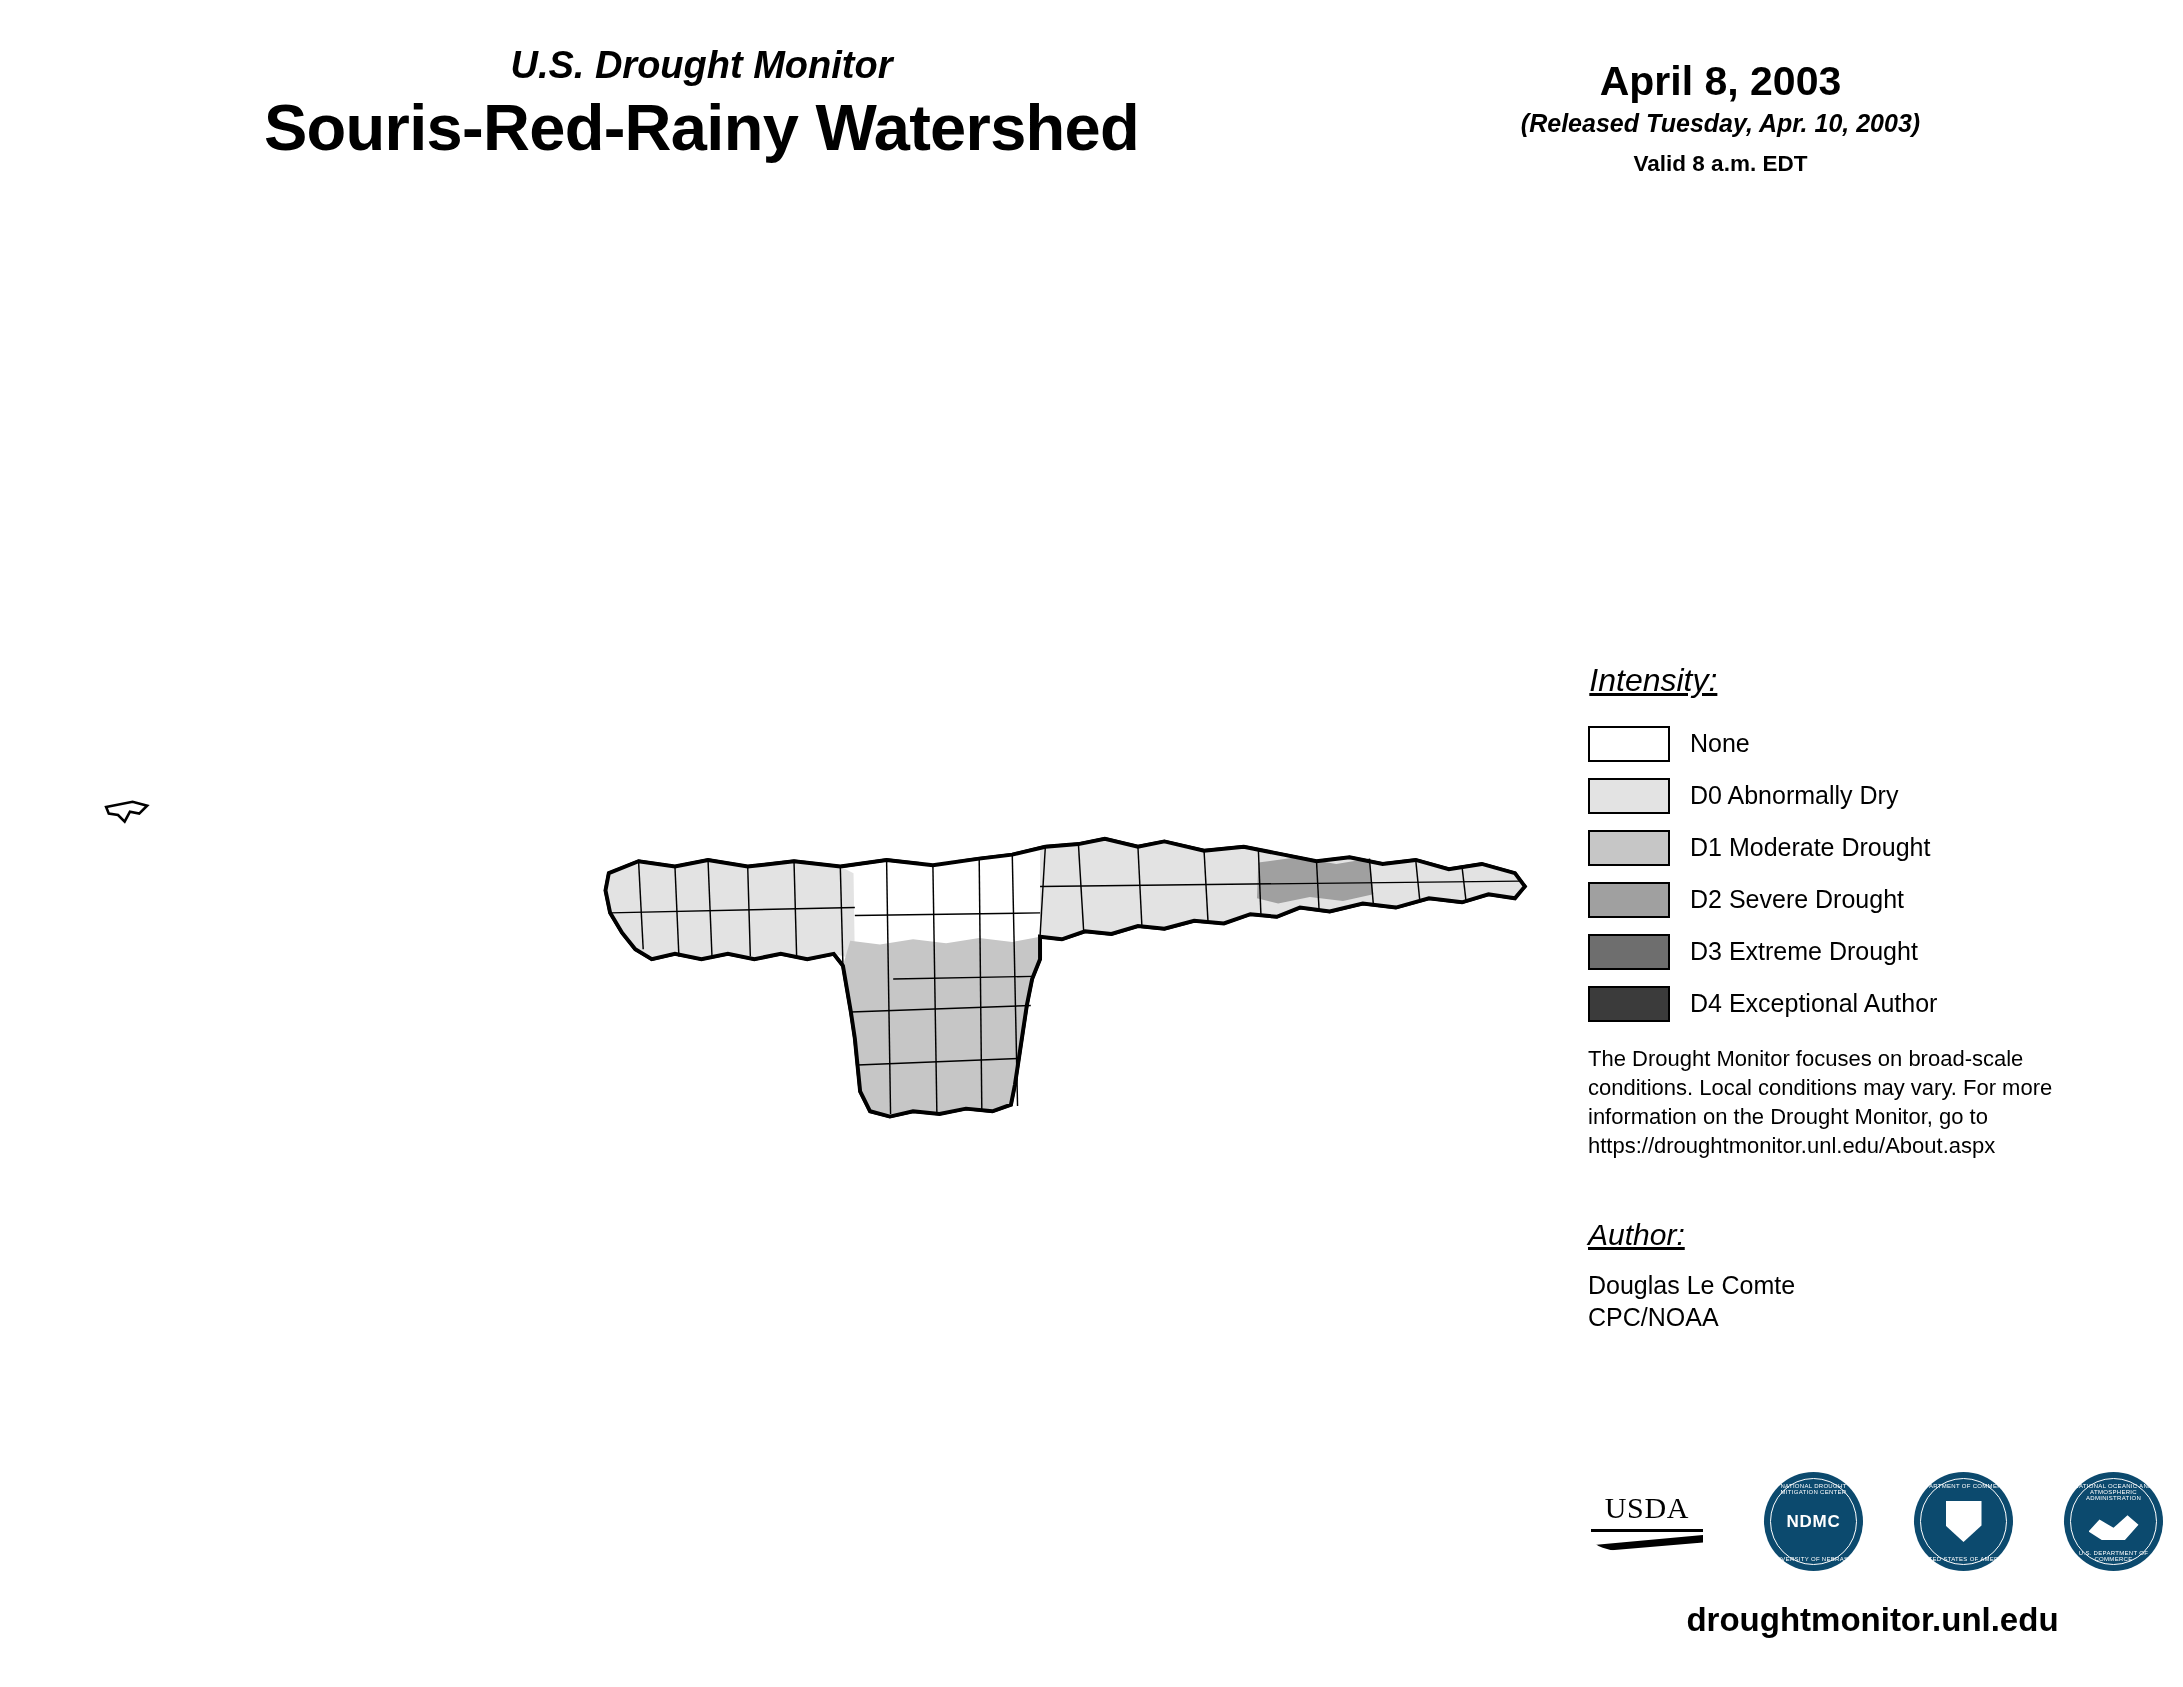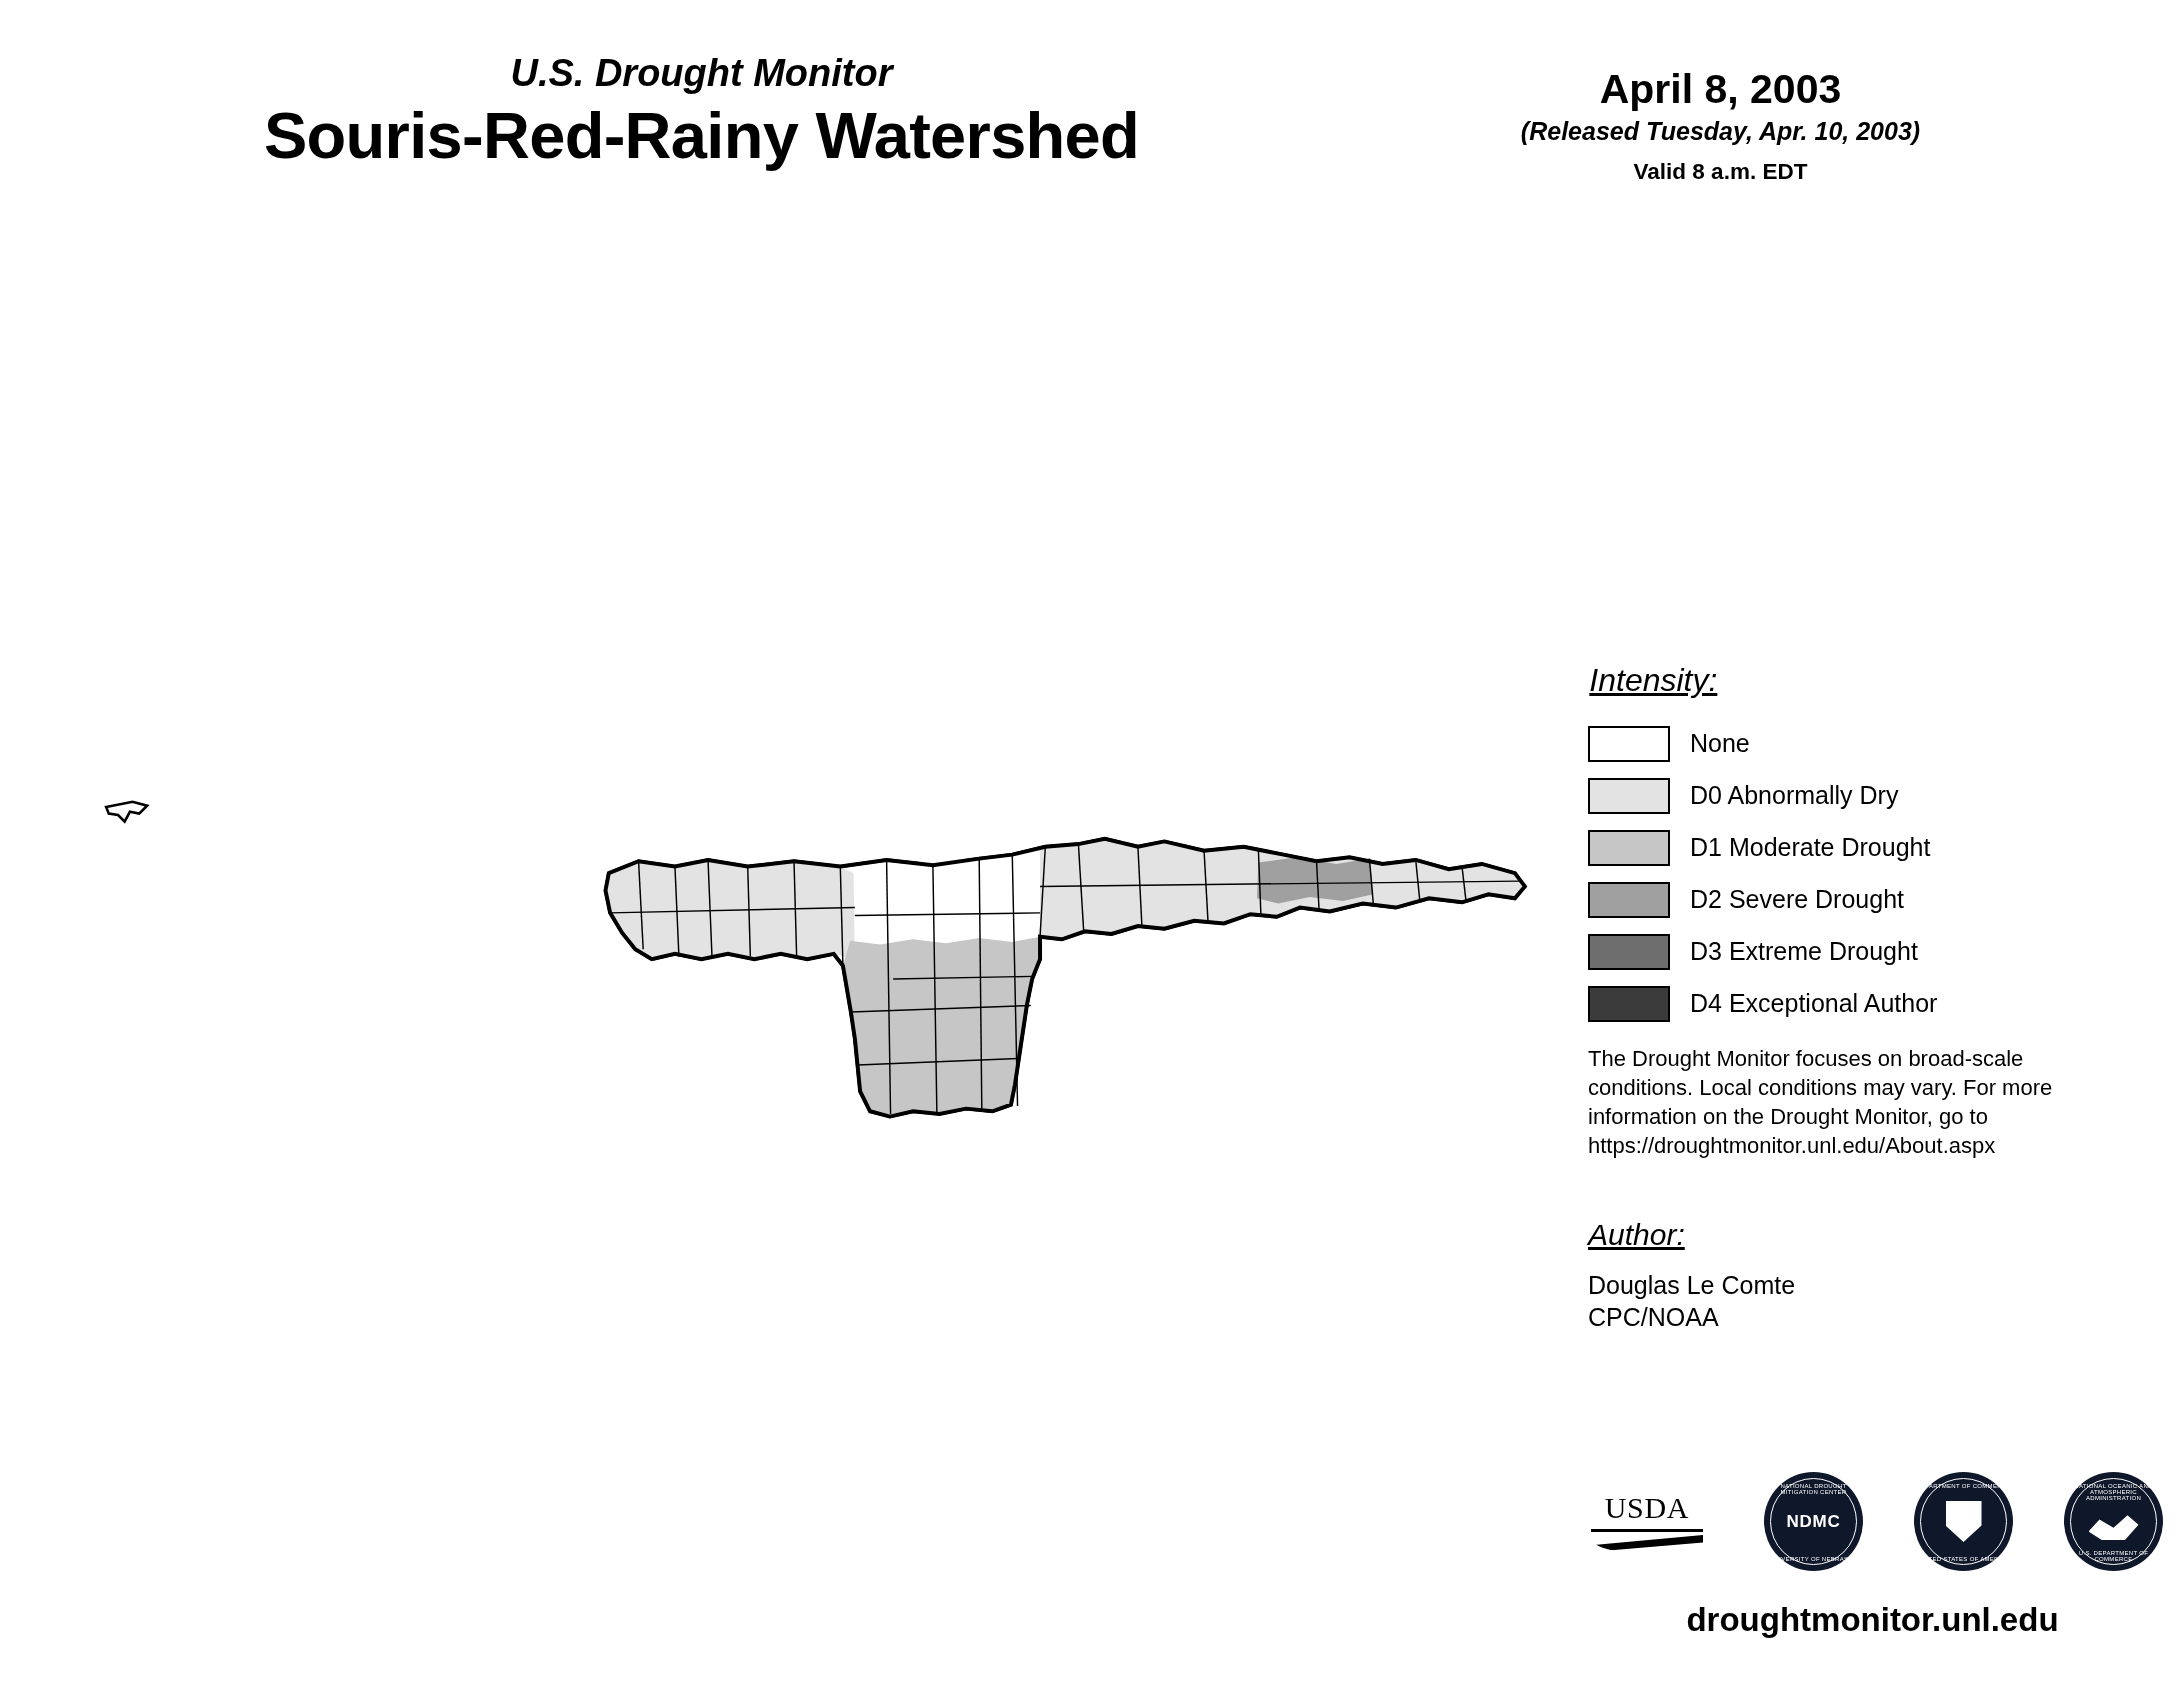--- a/index.html
+++ b/index.html
@@ -12,21 +12,21 @@
     height: 1687px;
     position: relative;
     font-family: "Liberation Sans", sans-serif;
     color: #000000;
     overflow: hidden;
   }
 
   
   #header-area {
     position: absolute;
-    top: 8px; left: 0;
+    top: 0; left: 0;
     width: 2183px;
     height: 278px;
   }
   #title-block {
     position: absolute;
     left: 73px;
     top: 46px;
     width: 1257px;
     text-align: center;
   }
@@ -170,21 +170,21 @@
     margin: 2.6px auto 0 auto;
     border-bottom-left-radius: 40px 14.6px;
     border-bottom-right-radius: 6.6px 6.6px;
     background: #000;
     clip-path: polygon(0% 60%, 100% 0%, 100% 45%, 0% 100%);
   }
   .logo-circle {
     width: 99px;
     height: 99px;
     border-radius: 50%;
-    background: #0f172a;
+    background: #0c4a6e;
     color: #ffffff;
     position: relative;
     flex: 0 0 auto;
   }
   .logo-circle .ring {
     position: absolute;
     left: 6px; top: 6px;
     width: 87px; height: 87px;
     border-radius: 50%;
     border: 1.3px solid #ffffff;

